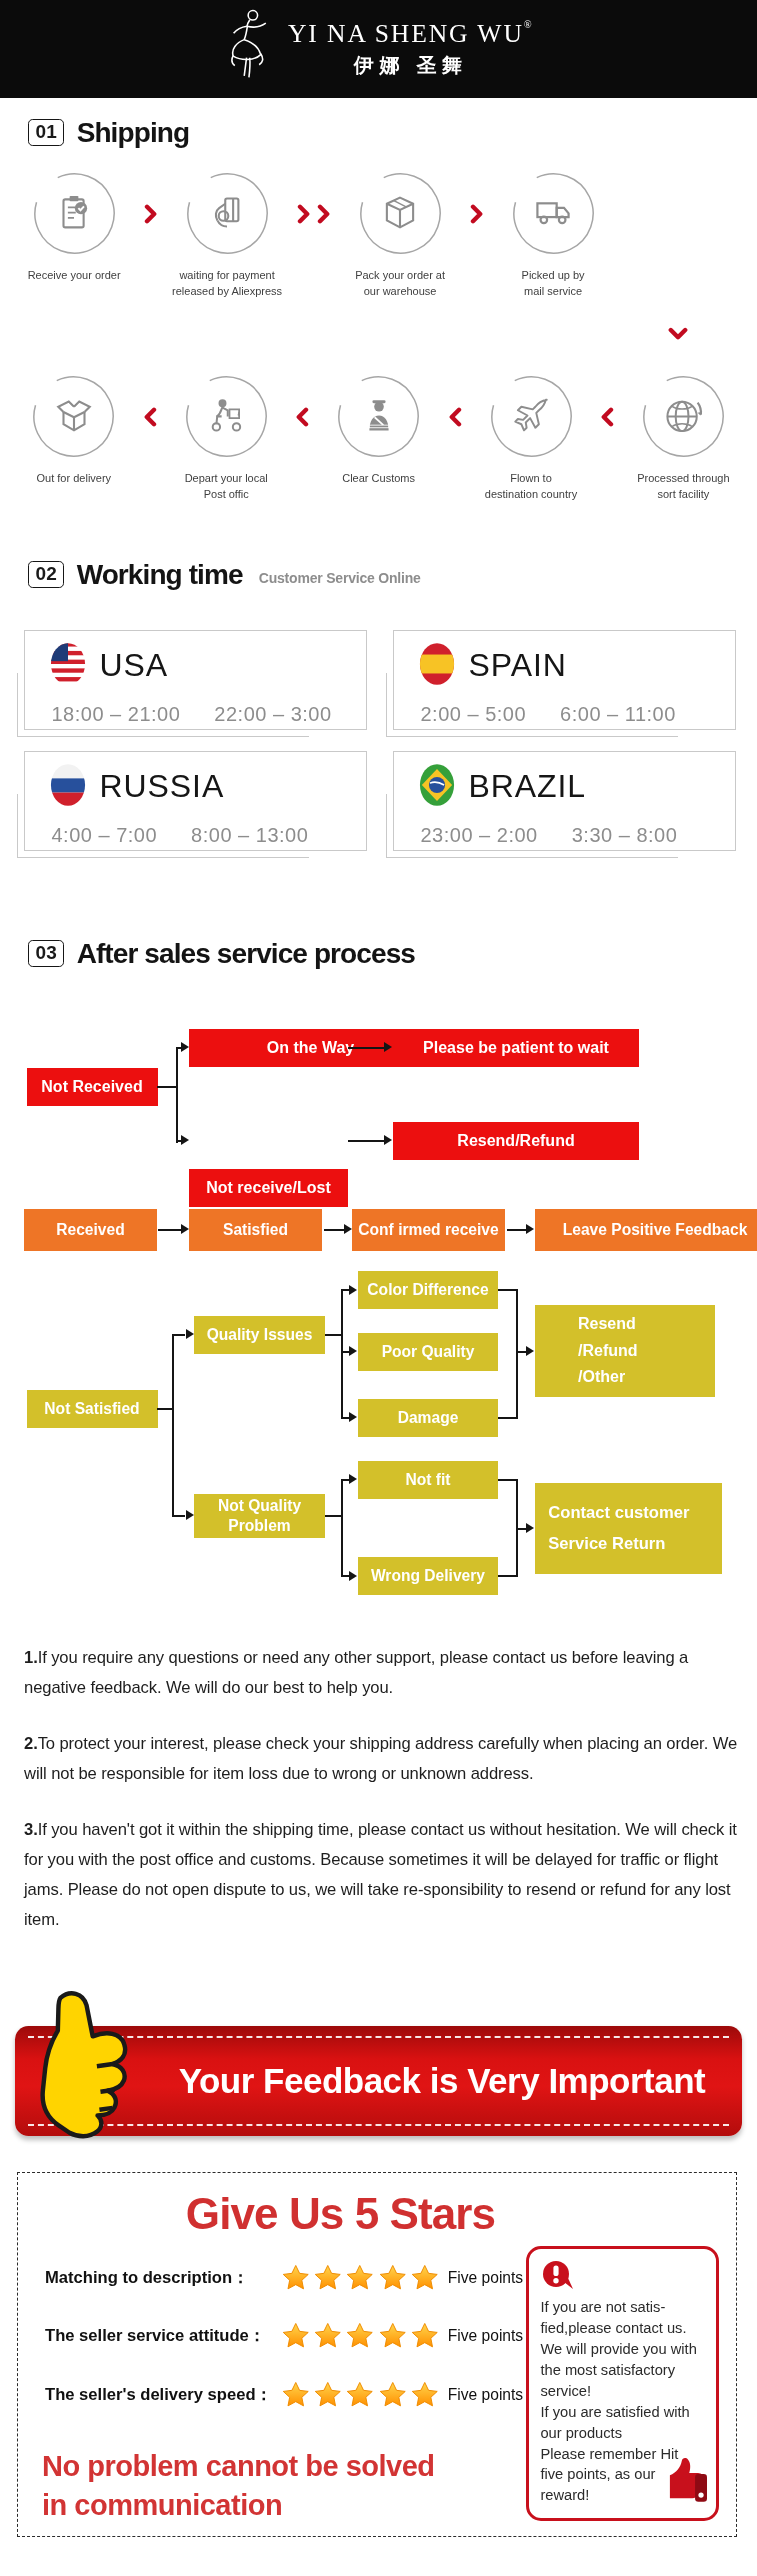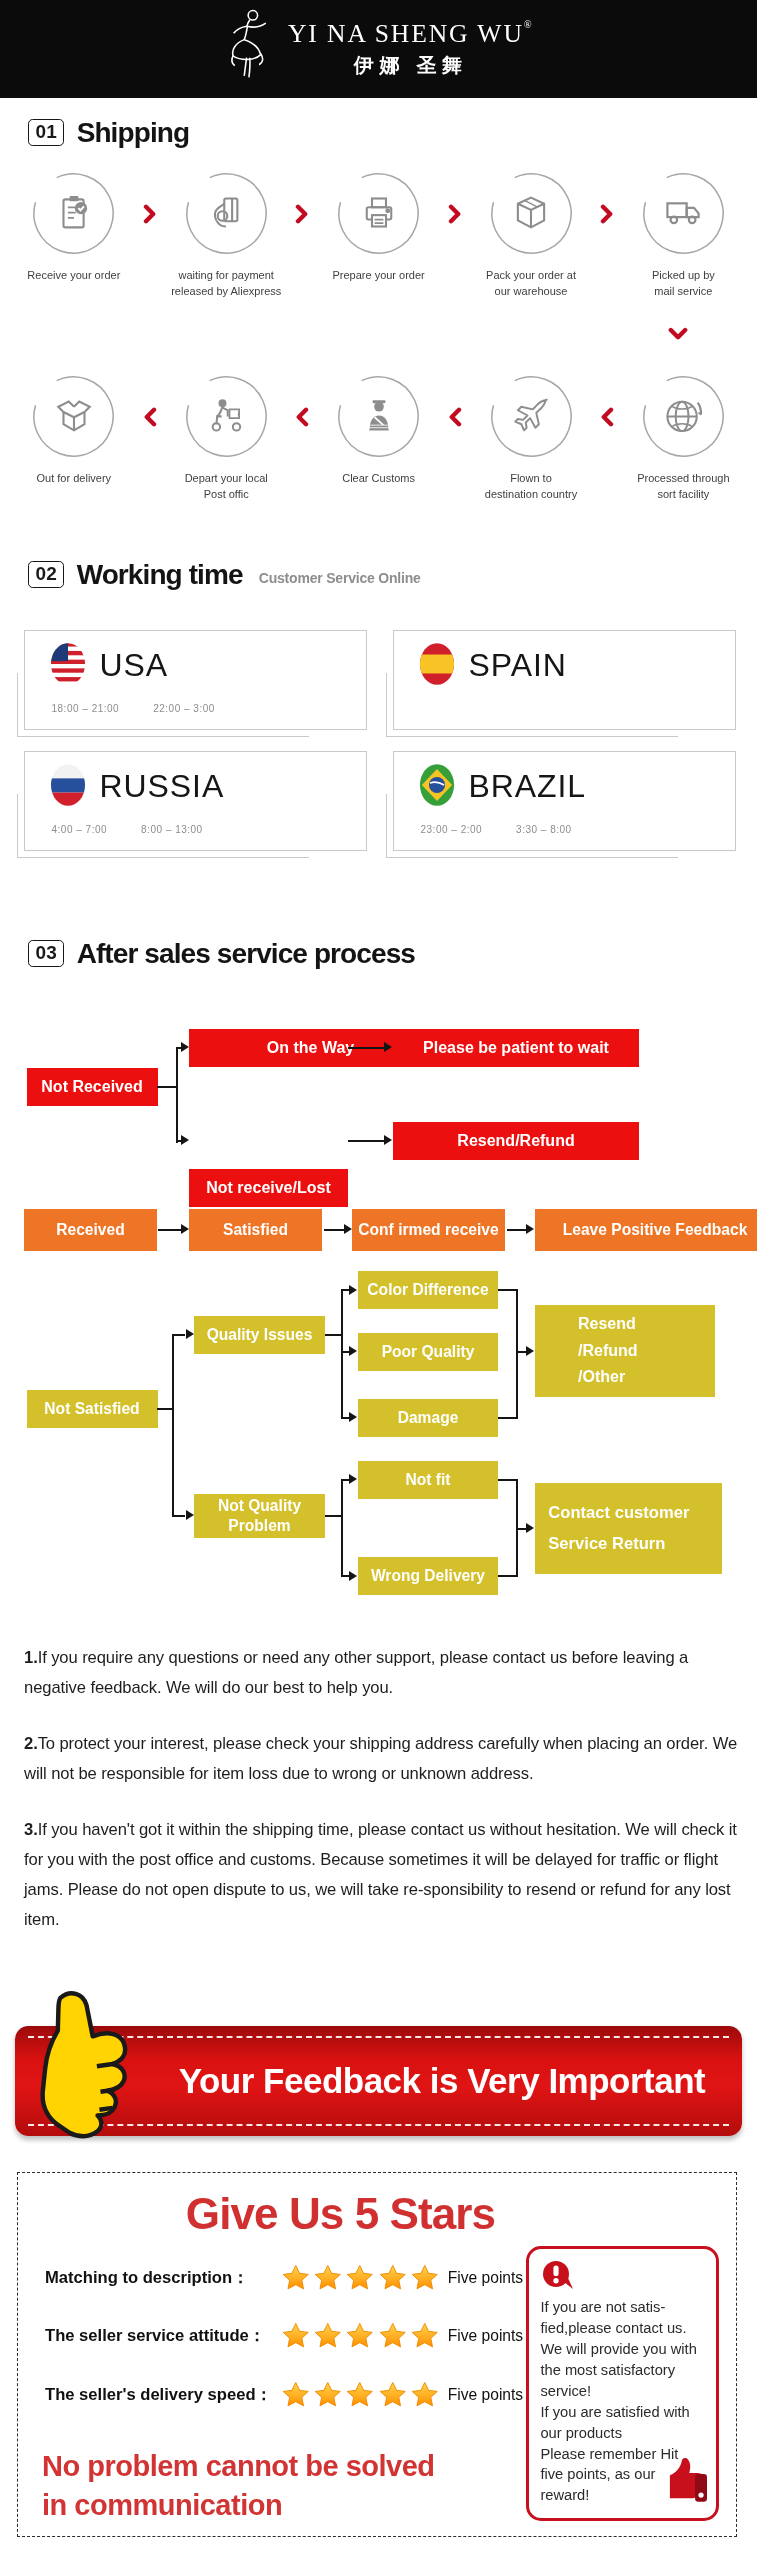--- a/index.html
+++ b/index.html
@@ -28,21 +28,21 @@
   .scircle .ic{position:absolute;left:50%;top:50%;transform:translate(-50%,-50%);}
   .schev{width:20px;display:flex;justify-content:center;margin-top:32px;}
   .slabel{margin-top:13.3px;font-size:11px;color:#3f3f3f;text-align:center;line-height:1.4;white-space:pre-line;}
 
   
   .wcard{width:341px;height:98px;border:0.9px solid #c9c9c9;background:#fff;}
   .wcard::before{content:"";position:absolute;left:-7.6px;top:42px;bottom:-7.6px;right:57px;
                  border-left:0.9px solid #c9c9c9;border-bottom:0.9px solid #c9c9c9;}
   .wtop{display:flex;align-items:center;gap:14px;padding:11.4px 0 0 24.6px;}
   .wname{font-size:32px;color:#161616;letter-spacing:0.9px;}
-  .wtimes{padding:13.3px 0 0 26.5px;font-size:10px;color:#8d8d8d;display:flex;gap:34px;letter-spacing:0.5px;}
+  .wtimes{padding:13.3px 0 0 26.5px;font-size:20px;color:#8d8d8d;display:flex;gap:34px;letter-spacing:0.5px;}
 
   
   .fbox{position:absolute;display:flex;align-items:center;justify-content:center;
         color:#fff;font-weight:bold;text-align:center;line-height:1.25;}
   .fred{background:#ec0f0f;font-size:16px;}
   .forange{background:#ee7526;font-size:15.6px;}
   .fyellow{background:#d3c02a;font-size:15.6px;}
   .ln{position:absolute;background:#151515;}
   .ah{position:absolute;width:0;height:0;border-top:5.7px solid transparent;border-bottom:5.7px solid transparent;border-left:8.5px solid #151515;}
 
@@ -160,36 +160,20 @@
             </svg>
         </span></div>
       <div class="slabel">waiting for payment
 released by Aliexpress</div>
     </div>
     <div class="schev">
         <svg width="16" height="20" viewBox="0 0 17 21">
           <use href="#chev-r"></use>
         </svg>
       </div>
-    <div class="scol">
-      <div class="scircle"><svg width="83" height="83" viewBox="0 0 88 88">
-            <use href="#arc"></use>
-          </svg>
-        <span class="ic">
-          <svg width="42" height="42" viewBox="0 0 48 48" fill="none" stroke="#8d8d8d" stroke-width="2.4">
-              <rect x="16" y="8" width="16" height="10"></rect>
-              <rect x="10" y="18" width="28" height="14" rx="2"></rect>
-              <rect x="16" y="27" width="16" height="13" fill="#fff"></rect>
-              <line x1="19" y1="32" x2="29" y2="32" stroke-width="2"></line>
-              <line x1="19" y1="36" x2="29" y2="36" stroke-width="2"></line>
-              <circle cx="34" cy="22" r="1.6" fill="#8d8d8d"></circle>
-            </svg>
-        </span></div>
-      <div class="slabel">Prepare your order</div>
-    </div>
     <div class="schev">
         <svg width="16" height="20" viewBox="0 0 17 21">
           <use href="#chev-r"></use>
         </svg>
       </div>
     <div class="scol">
       <div class="scircle"><svg width="83" height="83" viewBox="0 0 88 88">
             <use href="#arc"></use>
           </svg>
         <span class="ic">
@@ -377,20 +361,24 @@
                 <ellipse cx="19" cy="23" rx="18" ry="22"></ellipse>
               </clipPath>
             </defs>
             <g clip-path="url(#cfs)">
               <rect width="38" height="46" fill="#d0202c"></rect>
               <rect y="13" width="38" height="20" fill="#f7c325"></rect>
             </g>
           </svg>
       </span>
       <span class="wname">SPAIN</span>
+    </div>
+    <div class="wtimes">
+      <span>2:00 – 5:00</span>
+      <span>6:00 – 11:00</span>
     </div>
   </div>
 
   <div class="abs wcard" style="left:24px;top:751px;">
     <div class="wtop">
       <span>
         <svg width="36" height="44" viewBox="0 0 38 46">
             <defs>
               <clipPath id="cfr">
                 <ellipse cx="19" cy="23" rx="18" ry="22"></ellipse>

